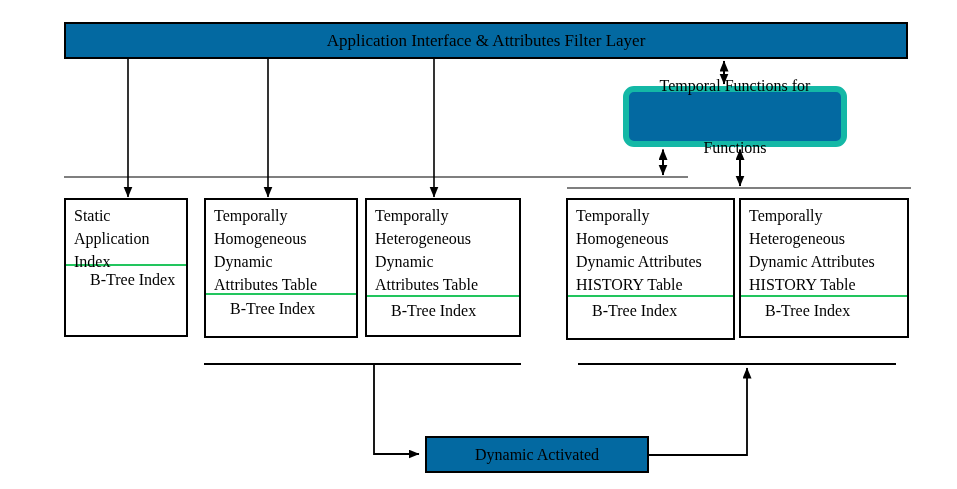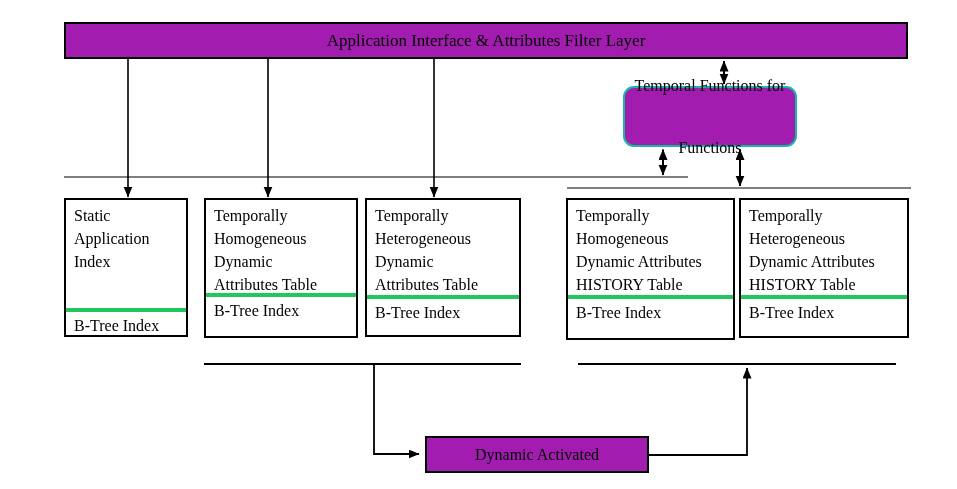--- a/index.html
+++ b/index.html
@@ -1,39 +1,39 @@
 <!DOCTYPE html>
 <html><head>
 <meta charset="utf-8">
 <style>
   html,body { margin:0; padding:0; background:#ffffff; }
   body { width:957px; height:489px; position:relative;
          font-family:"Liberation Serif", serif; color:#000; }
   .canvas { position:absolute; left:0; top:0; width:957px; height:489px; }
   .overlay { position:absolute; left:0; top:0; width:957px; height:489px; pointer-events:none; }
 
-  .box { position:absolute; box-sizing:border-box; background:#a21caf; border:2px solid #000; }
+  .box { position:absolute; box-sizing:border-box; background:#0369a1; border:2px solid #000; }
 
   .app-layer { left:64px; top:22px; width:844px; height:37px;
                display:flex; align-items:center; justify-content:center;
                font-size:17px; }
 
-  .temporal { left:623px; top:86px; width:174px; height:61px;
-              border:2px solid #14b8a6; border-radius:11px;
+  .temporal { left:623px; top:86px; width:224px; height:61px;
+              border:6px solid #14b8a6; border-radius:11px;
               display:flex; flex-direction:column; align-items:center; justify-content:center;
               font-size:16px; line-height:22px; text-align:center;gap:40px; }
 
   .table-box { position:absolute; box-sizing:border-box; background:#fff; border:2px solid #000;
                font-size:16px; }
   .table-title { padding:4px 6px 0 8px; line-height:23px; box-sizing:border-box; }
   .table-title span { display:block; }
-  .table-index { border-top:4px solid #22c55e; padding:3px 6px 0 8px; line-height:22px; }
+  .table-index { border-top:2px solid #22c55e; padding:3px 6px 0 24px; line-height:22px; }
 
   .t1 { left:64px;  top:198px; width:124px; height:139px; }
-  .t1 .table-title { height:108px; }
+  .t1 .table-title { height:64px; }
   .t2 { left:204px; top:198px; width:154px; height:140px; }
   .t2 .table-title { height:93px; }
   .t3 { left:365px; top:198px; width:156px; height:139px; }
   .t3 .table-title { height:95px; }
   .t4 { left:566px; top:198px; width:169px; height:142px; }
   .t4 .table-title { height:95px; }
   .t5 { left:739px; top:198px; width:170px; height:140px; }
   .t5 .table-title { height:95px; }
 
   .trigger { left:425px; top:436px; width:224px; height:37px;

